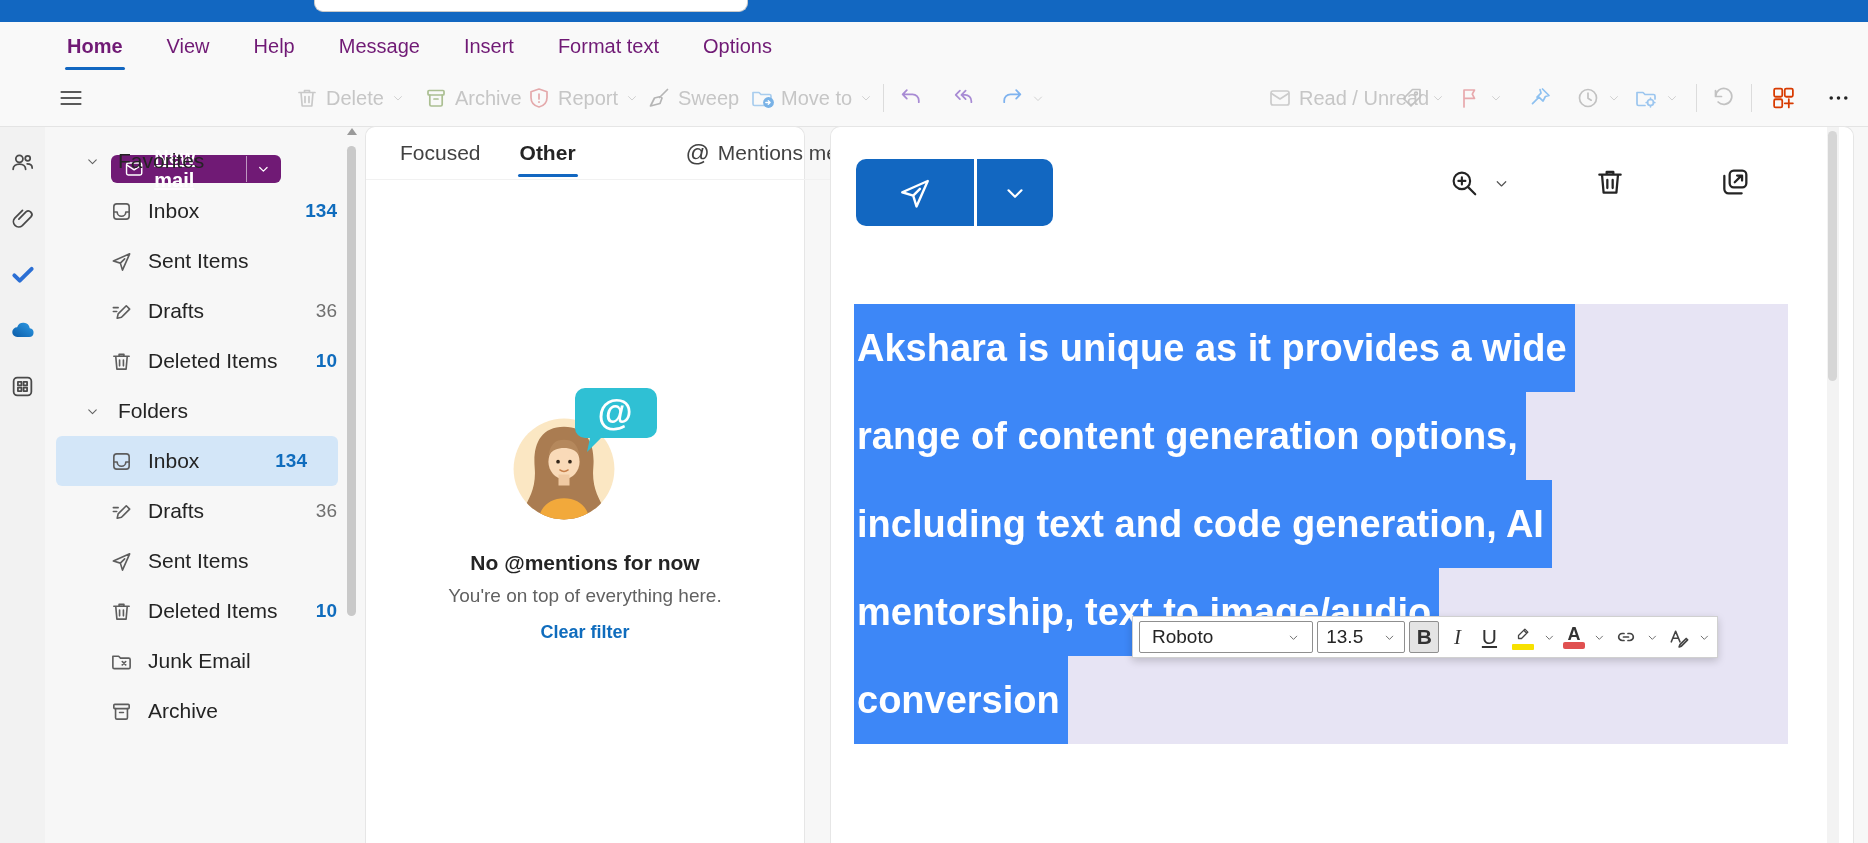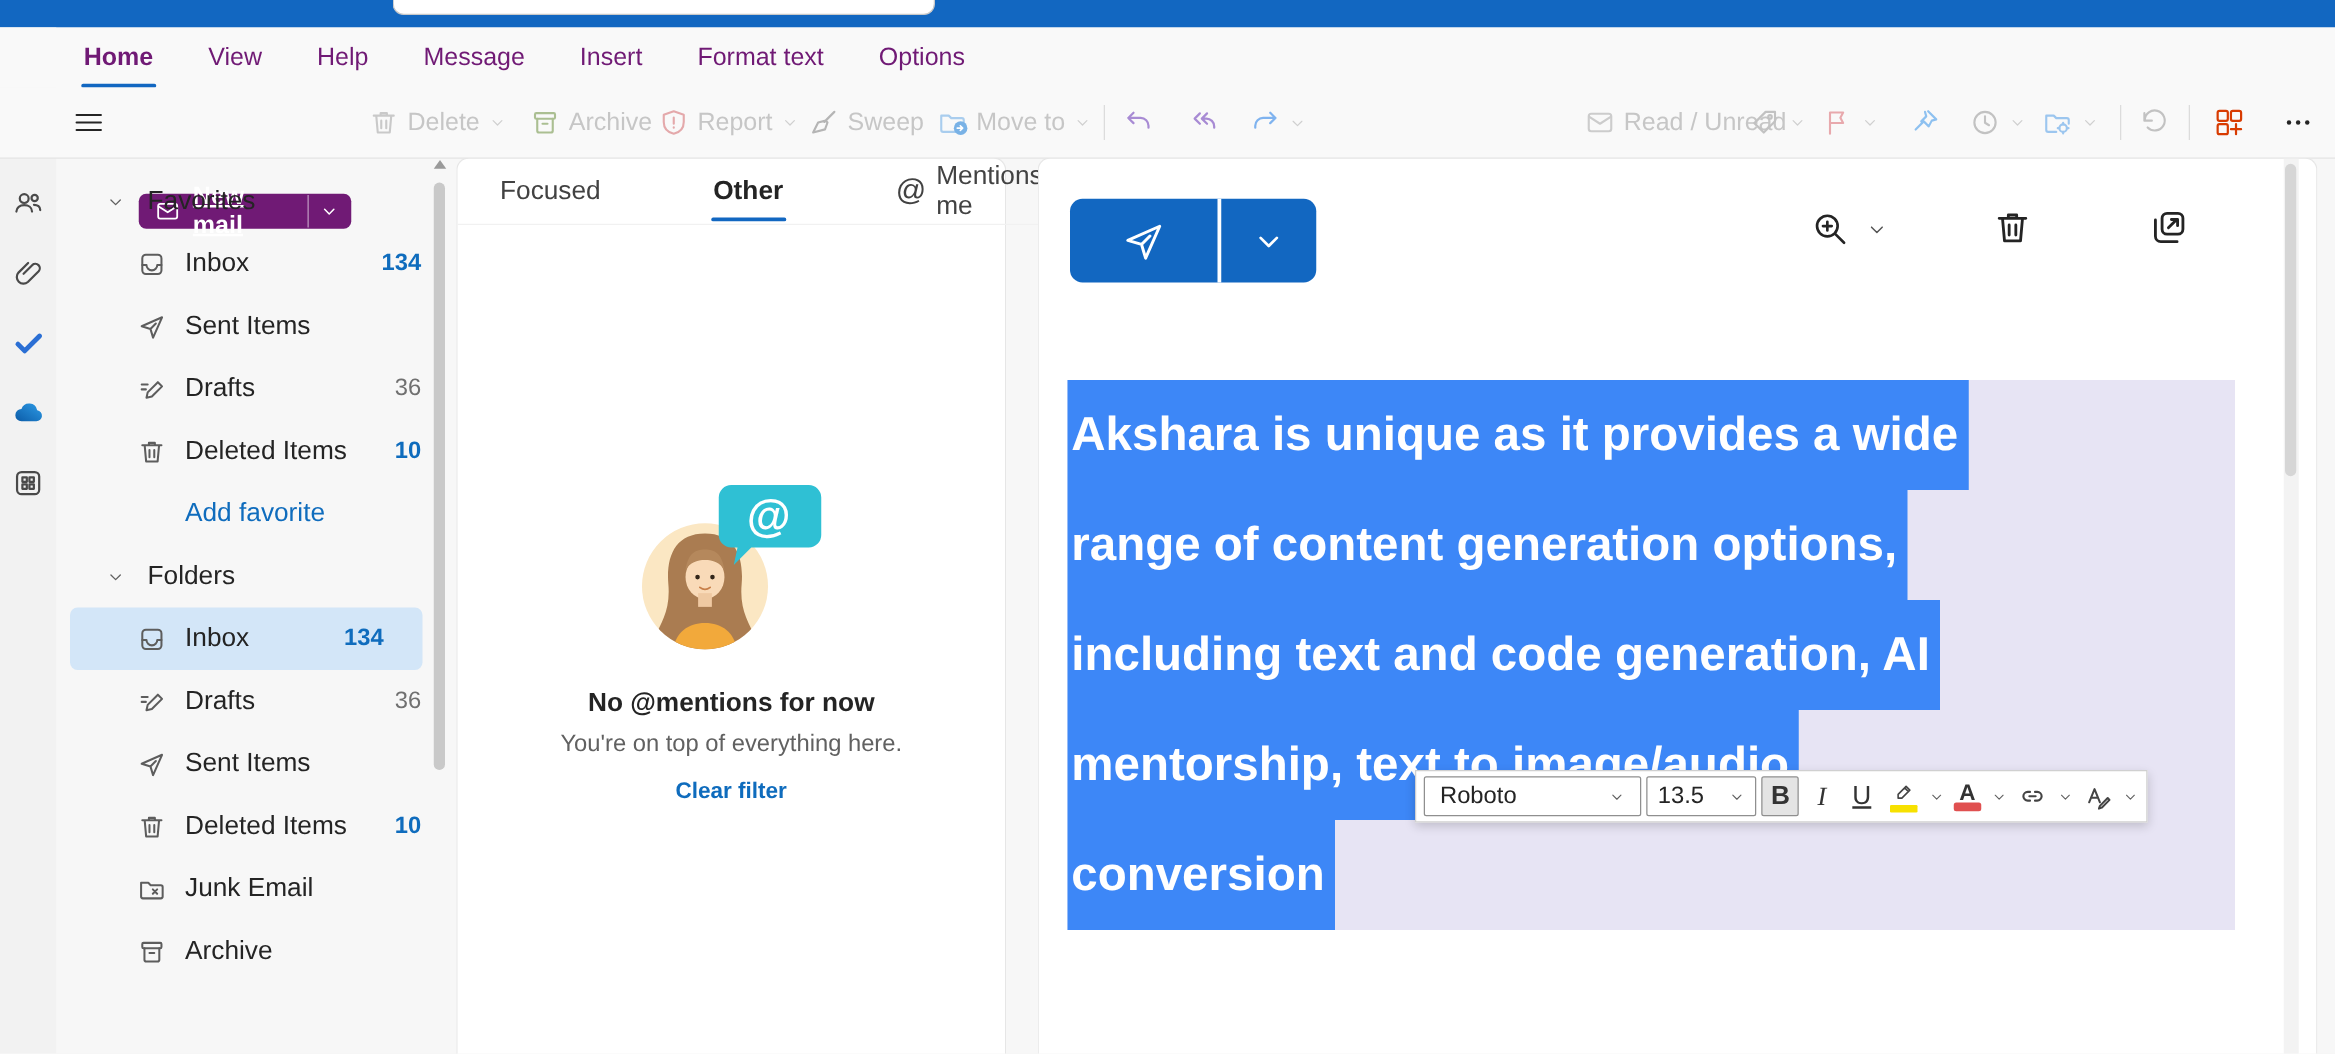--- a/index.html
+++ b/index.html
@@ -474,23 +474,20 @@
       <span class="lab">Drafts</span>
       <span class="cnt gray">36</span>
     </div>
     <div class="frow">
       <svg class="ic icon" width="23" height="23">
           <use href="#i-trash"></use>
         </svg>
       <span class="lab">Deleted Items</span>
       <span class="cnt blue">10</span>
     </div>
-    <div class="addfav">
-        <span>Add favorite</span>
-      </div>
 
     <div class="fhead">
       <svg class="ic chev" width="15" height="15">
           <use href="#i-chev"></use>
         </svg>
       <span class="lab">Folders</span>
     </div>
     <div class="frow selected" style="margin-left:11px;width:282px">
       <svg class="ic icon" width="23" height="23" style="left:54px">
           <use href="#i-inbox"></use>
@@ -531,21 +528,21 @@
       <span class="lab">Archive</span>
     </div>
   </div>
 
   <div class="abs fscroll">
     <div style="position:absolute;left:1px;top:2px;width:0;height:0;border-left:5px solid transparent;border-right:5px solid transparent;border-bottom:7px solid #9a9a9a"></div>
     <div class="scrollthumb" style="position:absolute;left:1px;top:20px;width:9px;height:470px"></div>
   </div>
 
   <div class="abs card mlist">
-    <div class="tabsrow" style="padding:0 34px;gap:90px">
+    <div class="tabsrow" style="padding:0 34px;gap:39px">
       <span class="ltab">Focused</span>
       <span class="ltab active">Other</span>
       <span class="mentions">
         <span style="font-size:24px">@</span>
         <span>Mentions me</span>
       </span>
     </div>
 
     <div class="abs" style="left:143px;top:287px;width:110px;height:110px">
       <svg width="110" height="110" viewBox="0 0 120 120">

